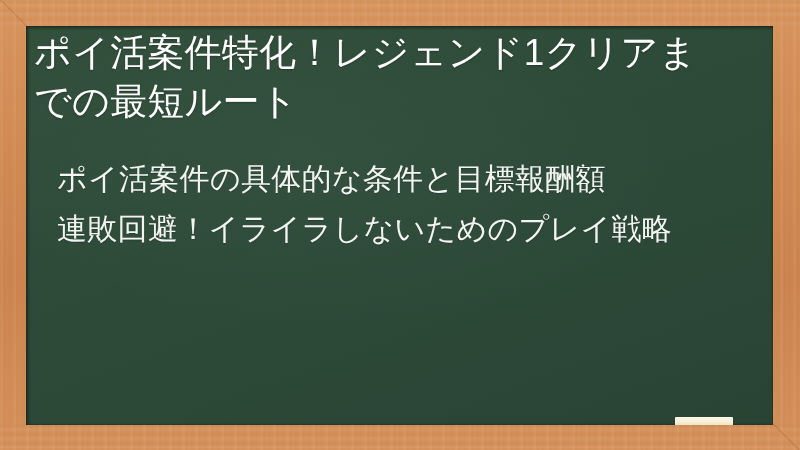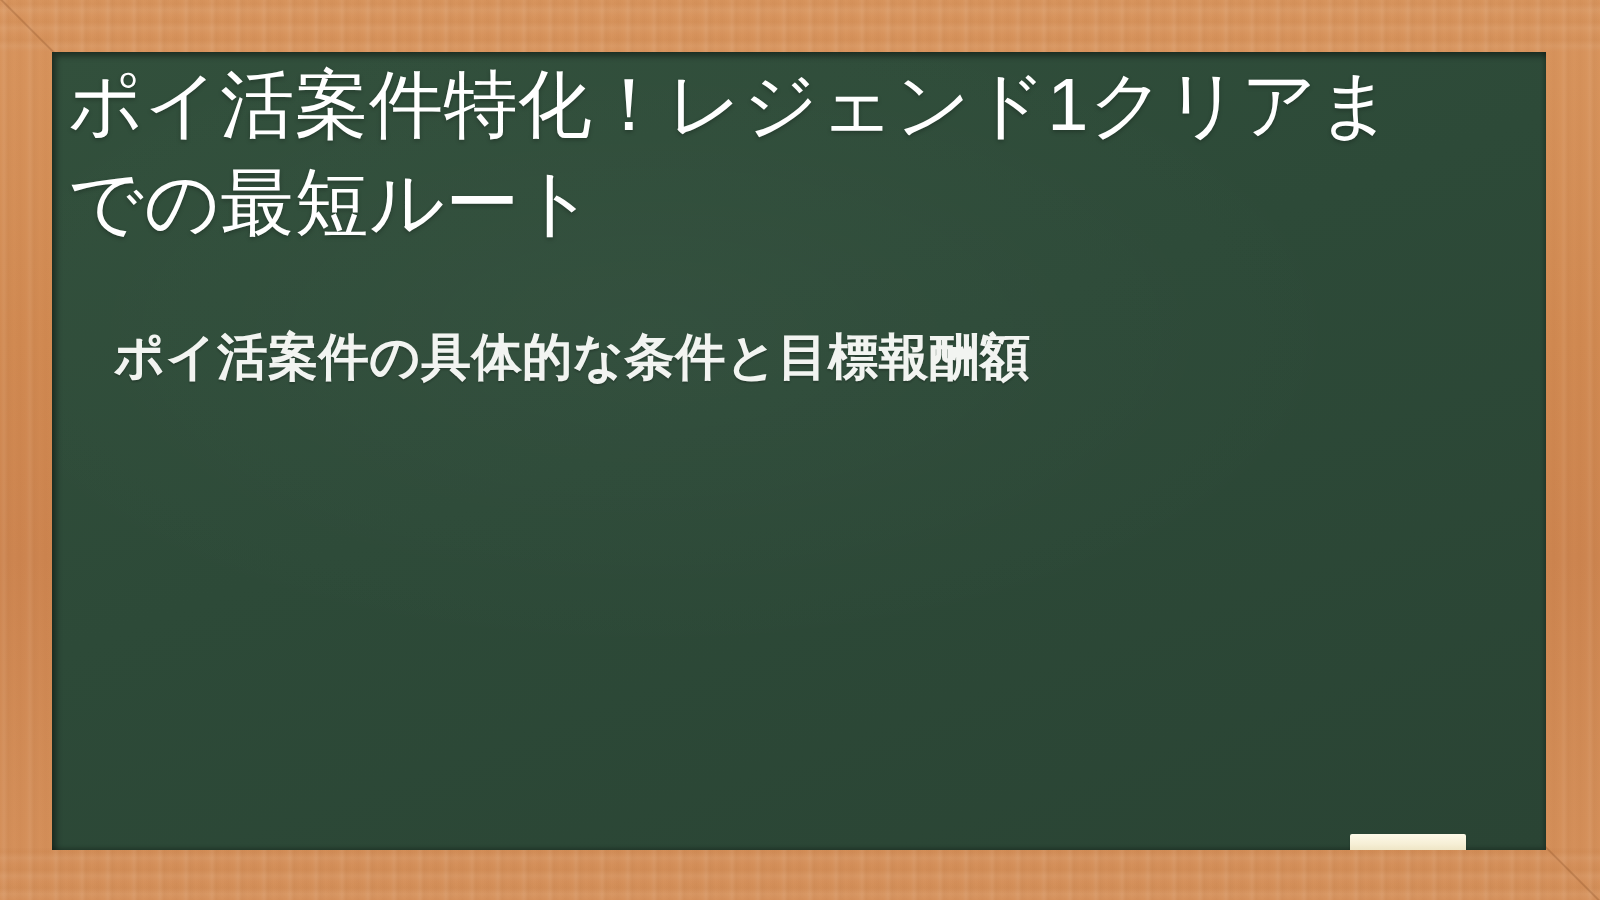--- a/index.html
+++ b/index.html
@@ -104,22 +104,22 @@
     position: absolute;
     left: 31px;
     top: 128px;
     width: 690px;
     margin: 0;
     padding: 0;
     list-style: none;
   }
   .topic-item {
     color: #f2f4f1;
-    font-size: 25px;
-    font-weight: 700;
+    font-size: 30px;
+    font-weight: 400;
     line-height: 1;
     height: 50px;
     display: flex;
     align-items: center;
     letter-spacing: 0.3px;
     text-shadow: 0 1px 1px rgba(0,0,0,0.2);
     white-space: nowrap;
   }
 
   
@@ -145,18 +145,19 @@
   <div class="miter tl"></div>
 
   <div class="miter br"></div>
 
   <div class="board">
 
     <h1 class="board-title">ポイ活案件特化！レジェンド1クリアまでの最短ルート</h1>
 
     <ul class="topic-list">
       <li class="topic-item">ポイ活案件の具体的な条件と目標報酬額</li>
+      <li class="topic-item">連敗回避！イライラしないためのプレイ戦略</li>
     </ul>
 
     <div class="chalk-stick"></div>
 
   </div>
 </div>
 
 </body></html>

